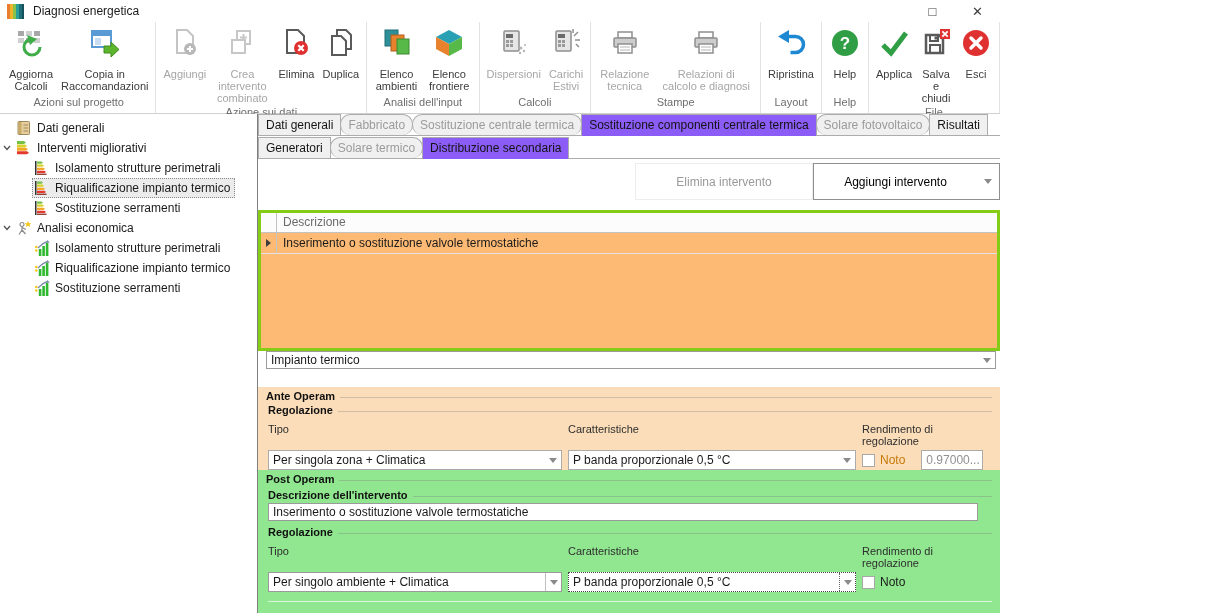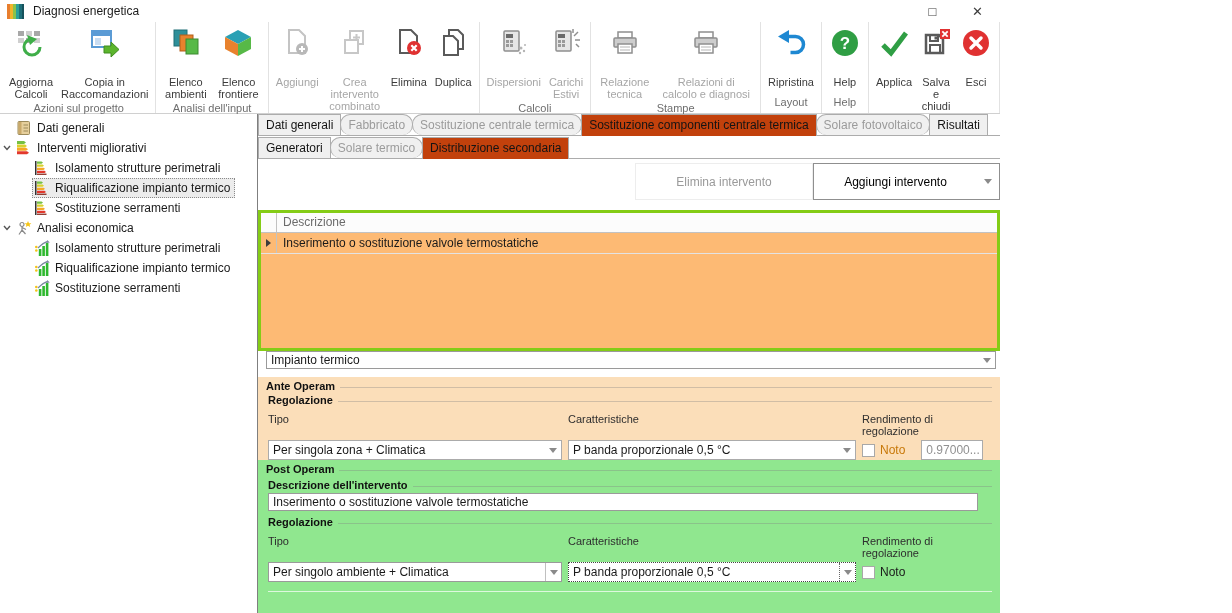--- a/index.html
+++ b/index.html
@@ -14,21 +14,21 @@
   .title-text { font-size:12px; color:#1a1a1a; }
   .win-btns { margin-left:auto; display:flex; }
   .win-btn { width:45px; height:22px; display:flex; align-items:center; justify-content:center; font-size:13px; color:#3c3c3c; }
 
   
   .ribbon { height:92px; display:flex; align-items:stretch; background:#fff; border-bottom:1px solid #d0d0d0; flex:none; padding-left:2px; }
   .rgroup { display:flex; flex-direction:column; border-right:1px solid #e2e2e2; padding:0 3px; }
   .rbuttons { display:flex; align-items:flex-start; flex:1; padding-top:3px; }
   .rbtn { display:flex; flex-direction:column; align-items:center; padding:2px 4px; }
   .rbtn .ric { width:32px; height:32px; flex:none; }
-  .rbtn .rlbl { font-size:11px; line-height:12px; text-align:center; color:#3c3c3c; margin-top:17px; }
+  .rbtn .rlbl { font-size:11px; line-height:12px; text-align:center; color:#3c3c3c; margin-top:9px; }
   .rbtn.disabled .rlbl { color:#a6a6a6; }
   .rgroup-label { height:17px; text-align:center; font-size:11px; color:#6e6e6e; flex:none; }
   .w56 { max-width:60px; } .w98 { max-width:102px; } .w96 { max-width:100px; } .w52 { max-width:56px; }
   .w44 { max-width:48px; } .w64 { max-width:66px; } .w110 { max-width:116px; }
 
   
   .appbody { flex:1; display:flex; min-height:0; }
   .treepanel { width:258px; flex:none; border-right:1px solid #7f7f7f; background:#fff; padding-top:4px; overflow:hidden; }
   .mainpanel { flex:1; display:flex; flex-direction:column; min-width:0; background:#fff; }
 
@@ -39,21 +39,21 @@
   .tnode .nbody { display:flex; align-items:center; padding:1px 4px 1px 1px; border:1px solid transparent; }
   .tnode.selected .nbody { background:#ececec; border:1px dotted #8a8a8a; }
   .tnode .ticon { width:16px; height:16px; margin-right:5px; flex:none; }
   .tnode .nlabel { white-space:nowrap; }
 
   
   .tabstrip { display:flex; align-items:flex-end; border-bottom:1px solid #acacac; background:#fff; flex:none; }
   .strip1 { height:22px; } .strip2 { height:23px; }
   .tab { padding:3px 7px 3px 7px; font-size:12px; border:1px solid #acacac; border-bottom:none; background:#f0f0f0; color:#141414; margin-right:-1px; height:21px; white-space:nowrap; }
   .tab.dim { color:#9b9b9b;border-radius:10px; }
-  .tab.active { background:#c2410c; height:22px; margin-bottom:-1px; padding-bottom:5px; position:relative; z-index:2; }
+  .tab.active { background:#8b5cf6; height:22px; margin-bottom:-1px; padding-bottom:5px; position:relative; z-index:2; }
 
   
   .content { flex:1; display:flex; flex-direction:column; min-height:0; background:#fff; }
   .btnrow { margin-top:4px; height:37px; display:flex; justify-content:flex-end; flex:none; }
   .btn-del { width:178px; height:37px; background:#fff; border:1px solid #ededed; color:#9a9a9a; font-size:12px; display:flex; align-items:center; justify-content:center; }
   .btn-add { width:187px; height:37px; background:#fff; border:1px solid #8f8f8f; color:#000000; font-size:12px; display:flex; align-items:center; }
   .btn-add .addlbl { flex:1; text-align:center; }
   .btn-add .caretcell { width:22px; display:flex; justify-content:center; }
 
   .grid { margin-top:10px; height:141px; border:3px solid #84cc16; background:#fdba74; flex:none; display:flex; flex-direction:column; }
@@ -65,21 +65,21 @@
   .tri-right { width:0; height:0; border-top:4px solid transparent; border-bottom:4px solid transparent; border-left:5px solid #3c3c3c; }
 
   .circ-label { margin:8px 0 3px 9px; font-size:11px; color:#1a1a1a; flex:none; }
   .combo { background:#fff; border:1px solid #9a9a9a; display:flex; align-items:center; height:18px; }
   .combo .cval { flex:1; font-size:12px; padding:0 4px; white-space:nowrap; overflow:hidden; }
   .combo .ccaret { width:16px; display:flex; justify-content:center; flex:none; }
   .caret-down { width:0; height:0; border-left:4px solid transparent; border-right:4px solid transparent; border-top:5px solid #8a8a8a; }
   .circ-combo { margin:0 4px 0 8px; flex:none; }
 
   .section { padding:2px 8px 0 8px; flex:none; }
-  .ante { margin-top:8px; background:#fbdeb9; height:83px; }
+  .ante { margin-top:18px; background:#fbdeb9; height:83px; }
   .post { background:#90e78f; flex:1; }
   .gb-head { display:flex; align-items:center; font-size:11px; font-weight:bold; color:#111; height:14px; }
   .gb-head .gb-line { flex:1; height:1px; background:rgba(130,130,130,0.35); margin-left:5px; position:relative; top:1px; }
   .inner { padding-left:2px; }
   .cols { display:flex; gap:6px; }
   .col1 { width:294px; flex:none; } .col2 { width:288px; flex:none; } .col3 { flex:1; }
   .f-label { font-size:11px; color:#2e2e2e; margin:6px 0 3px 0; }
   .ctl { height:20px; }
   .combo.disabled { border-color:#ababab; }
   .combo.ctl .cval { font-size:12px; }
@@ -141,20 +141,65 @@
               </svg>
           </span>
           <span class="rlbl w98">Copia in Raccomandazioni</span>
         </div>
       </div>
       <div class="rgroup-label">Azioni sul progetto</div>
     </div>
 
     <div class="rgroup">
       <div class="rbuttons">
+        <div class="rbtn disabled">
+          <span class="ric">
+            <svg viewBox="0 0 32 32" width="32" height="32">
+                <path d="M8 3 h10 l6 6 v17 h-16 z" fill="none" stroke="#c4c4c4" stroke-width="2"></path>
+                <circle cx="21" cy="22" r="6" fill="#b8b8b8"></circle>
+                <path d="M21 19 v6 M18 22 h6" stroke="#fff" stroke-width="2"></path>
+              </svg>
+          </span>
+          <span class="rlbl w52">Aggiungi</span>
+        </div>
+        <div class="rbtn disabled">
+          <span class="ric">
+            <svg viewBox="0 0 32 32" width="32" height="32">
+                <rect x="11" y="4" width="13" height="13" fill="none" stroke="#c7c7c7" stroke-width="2"></rect>
+                <path d="M17.5 7 v7 M14 10.5 h7" stroke="#c7c7c7" stroke-width="2"></path>
+                <rect x="6" y="13" width="13" height="13" fill="#fff" stroke="#c7c7c7" stroke-width="2"></rect>
+              </svg>
+          </span>
+          <span class="rlbl w96">Crea intervento combinato</span>
+        </div>
+        <div class="rbtn">
+          <span class="ric">
+            <svg viewBox="0 0 32 32" width="32" height="32">
+                <path d="M7 3 h11 l6 6 v17 h-17 z" fill="none" stroke="#5a5a5a" stroke-width="2"></path>
+                <circle cx="21" cy="21" r="7" fill="#e03131"></circle>
+                <path d="M18.3 18.3 l5.4 5.4 M23.7 18.3 l-5.4 5.4" stroke="#fff" stroke-width="2.2"></path>
+              </svg>
+          </span>
+          <span class="rlbl w44">Elimina</span>
+        </div>
+        <div class="rbtn">
+          <span class="ric">
+            <svg viewBox="0 0 32 32" width="32" height="32">
+                <path d="M12 3 h9 l5 5 v14 h-14 z" fill="#fff" stroke="#5a5a5a" stroke-width="2"></path>
+                <path d="M7 9 h9 l5 5 v14 h-14 z" fill="#fff" stroke="#5a5a5a" stroke-width="2"></path>
+              </svg>
+          </span>
+          <span class="rlbl w44">Duplica</span>
+        </div>
+      </div>
+      <div class="rgroup-label">Azione sui dati</div>
+    </div>
+
+    <div class="rgroup">
+      <div class="rbuttons">
         <div class="rbtn">
           <span class="ric">
             <svg viewBox="0 0 32 32" width="32" height="32">
                 <rect x="4" y="3" width="13" height="16" fill="#2e8f99" stroke="#1f6f77"></rect>
                 <rect x="10" y="8" width="13" height="16" fill="#e8822d" stroke="#b35f1a"></rect>
                 <rect x="16" y="12" width="12" height="15" fill="#57b947" stroke="#3c8a30"></rect>
               </svg>
           </span>
           <span class="rlbl w52">Elenco ambienti</span>
         </div>
@@ -163,65 +208,20 @@
             <svg viewBox="0 0 32 32" width="32" height="32">
                 <polygon points="16,3 29,10 16,17 3,10" fill="#2aa0b4"></polygon>
                 <polygon points="3,10 16,17 16,29 3,22" fill="#e8822d"></polygon>
                 <polygon points="29,10 16,17 16,29 29,22" fill="#57b947"></polygon>
               </svg>
           </span>
           <span class="rlbl w52">Elenco frontiere</span>
         </div>
       </div>
       <div class="rgroup-label">Analisi dell'input</div>
-    </div>
-
-    <div class="rgroup">
-      <div class="rbuttons">
-        <div class="rbtn disabled">
-          <span class="ric">
-            <svg viewBox="0 0 32 32" width="32" height="32">
-                <path d="M8 3 h10 l6 6 v17 h-16 z" fill="none" stroke="#c4c4c4" stroke-width="2"></path>
-                <circle cx="21" cy="22" r="6" fill="#b8b8b8"></circle>
-                <path d="M21 19 v6 M18 22 h6" stroke="#fff" stroke-width="2"></path>
-              </svg>
-          </span>
-          <span class="rlbl w52">Aggiungi</span>
-        </div>
-        <div class="rbtn disabled">
-          <span class="ric">
-            <svg viewBox="0 0 32 32" width="32" height="32">
-                <rect x="11" y="4" width="13" height="13" fill="none" stroke="#c7c7c7" stroke-width="2"></rect>
-                <path d="M17.5 7 v7 M14 10.5 h7" stroke="#c7c7c7" stroke-width="2"></path>
-                <rect x="6" y="13" width="13" height="13" fill="#fff" stroke="#c7c7c7" stroke-width="2"></rect>
-              </svg>
-          </span>
-          <span class="rlbl w96">Crea intervento combinato</span>
-        </div>
-        <div class="rbtn">
-          <span class="ric">
-            <svg viewBox="0 0 32 32" width="32" height="32">
-                <path d="M7 3 h11 l6 6 v17 h-17 z" fill="none" stroke="#5a5a5a" stroke-width="2"></path>
-                <circle cx="21" cy="21" r="7" fill="#e03131"></circle>
-                <path d="M18.3 18.3 l5.4 5.4 M23.7 18.3 l-5.4 5.4" stroke="#fff" stroke-width="2.2"></path>
-              </svg>
-          </span>
-          <span class="rlbl w44">Elimina</span>
-        </div>
-        <div class="rbtn">
-          <span class="ric">
-            <svg viewBox="0 0 32 32" width="32" height="32">
-                <path d="M12 3 h9 l5 5 v14 h-14 z" fill="#fff" stroke="#5a5a5a" stroke-width="2"></path>
-                <path d="M7 9 h9 l5 5 v14 h-14 z" fill="#fff" stroke="#5a5a5a" stroke-width="2"></path>
-              </svg>
-          </span>
-          <span class="rlbl w44">Duplica</span>
-        </div>
-      </div>
-      <div class="rgroup-label">Azione sui dati</div>
     </div>
 
     <div class="rgroup">
       <div class="rbuttons">
         <div class="rbtn disabled">
           <span class="ric">
             <svg viewBox="0 0 32 32" width="32" height="32">
                 <rect x="6" y="4" width="15" height="20" rx="1" fill="#e6e6e6" stroke="#8f8f8f" stroke-width="1.5"></rect>
                 <rect x="8" y="7" width="7" height="4" fill="#6a6a6a"></rect>
                 <g fill="#9a9a9a">

